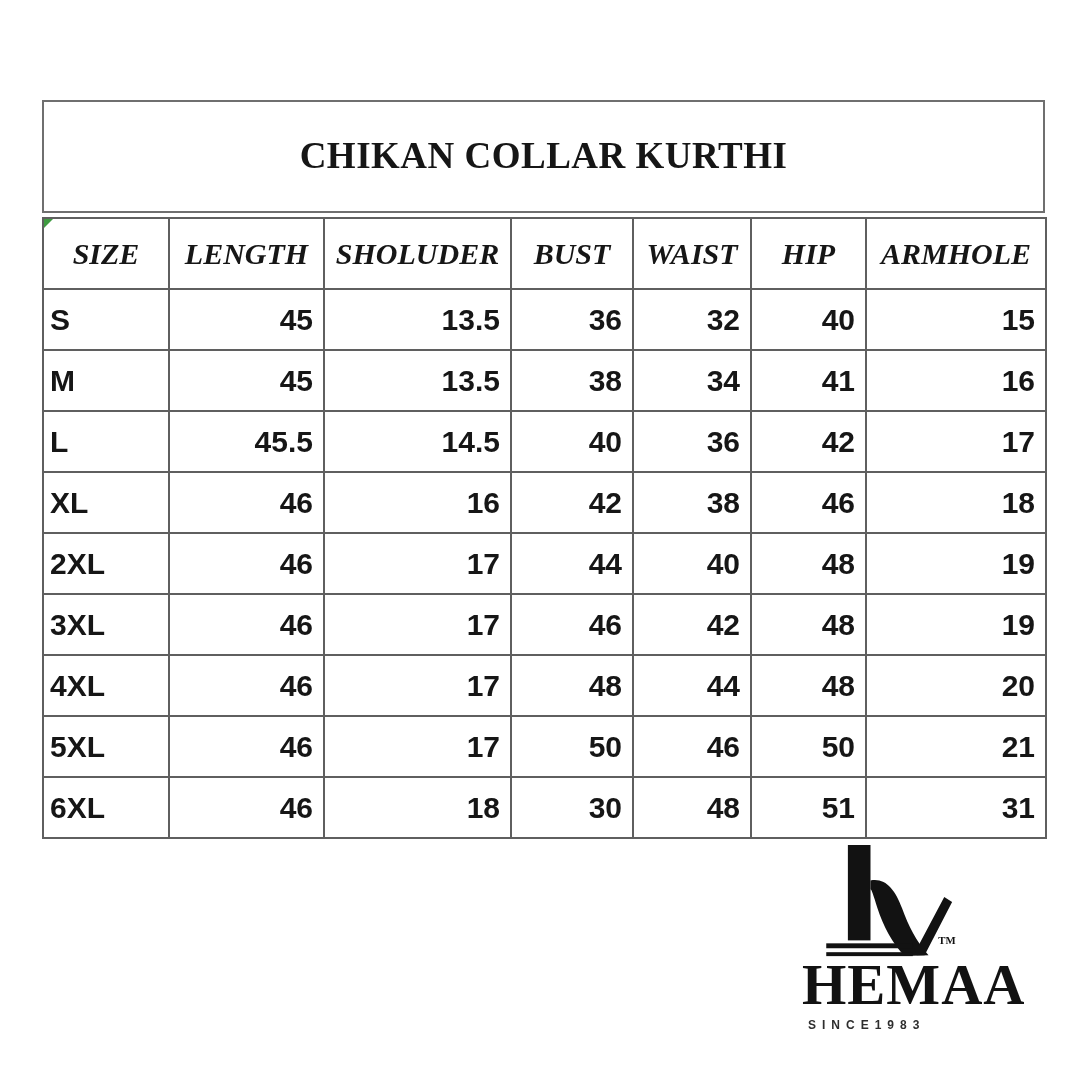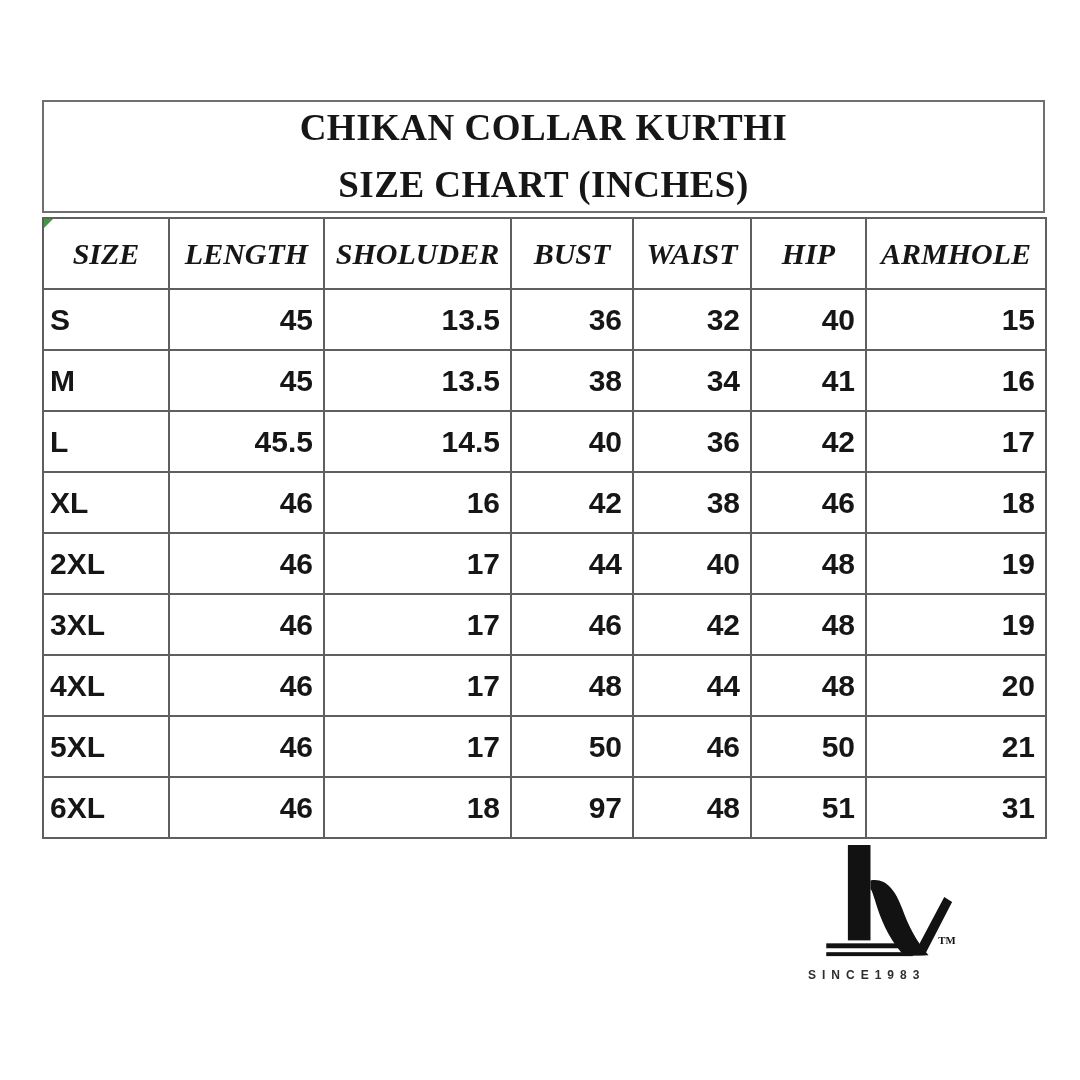--- a/index.html
+++ b/index.html
@@ -73,21 +73,20 @@
     padding-left:6px;white-space:nowrap;
   }
 </style>
 </head>
 <body>
 
 <div class="sheet" style="--grid: #5f5f5f; --frame: #6f6f6f; --ink: #161616; --green: #3f9b41; --logo-ink: #121212;">
 
   <div class="title-box">
     <div class="title-line">CHIKAN COLLAR KURTHI</div>
-    <div class="title-line">SIZE CHART (INCHES)</div>
   </div>
 
   <div class="grid-wrap">
     <table class="size-table">
       <colgroup>
         <col style="width:126px">
           <col style="width:155px">
           <col style="width:187px">
         <col style="width:122px">
           <col style="width:118px">
@@ -178,36 +177,37 @@
             <td class="num-cell">17</td>
             <td class="num-cell">50</td>
             <td class="num-cell">46</td>
             <td class="num-cell">50</td>
             <td class="num-cell">21</td>
           </tr>
           <tr>
             <td class="size-cell">6XL</td>
             <td class="num-cell">46</td>
             <td class="num-cell">18</td>
-            <td class="num-cell">97</td>
+            <td class="num-cell">30</td>
             <td class="num-cell">48</td>
             <td class="num-cell">51</td>
             <td class="num-cell">31</td>
           </tr>
         </tbody>
     </table>
   </div>
 
   <div class="logo">
     <svg class="monogram" viewBox="0 0 170 120" xmlns="http://www.w3.org/2000/svg">
       <g fill="#121212">
         <rect x="32" y="0" width="23" height="97"></rect>
         <path d="M55 36 C70 33 80 45 87 64 C94 83 101 97 114 112 L90 113 C77 100 68 82 62 64 C58 51 56 45 55 45 Z"></path>
         <rect x="10" y="100" width="88" height="5"></rect>
         <rect x="10" y="109" width="88" height="4"></rect>
         <path d="M95 92 L102 112 L110 112 L138 58 L130 53 L104 102 Z"></path>
         <text x="124" y="101" font-size="11" font-family="Liberation Serif, serif" font-weight="bold">TM</text>
       </g>
     </svg>
+    <div class="brand">HEMAA</div>
     <div class="tagline">SINCE1983</div>
   </div>
 
 </div>
 
 </body></html>

